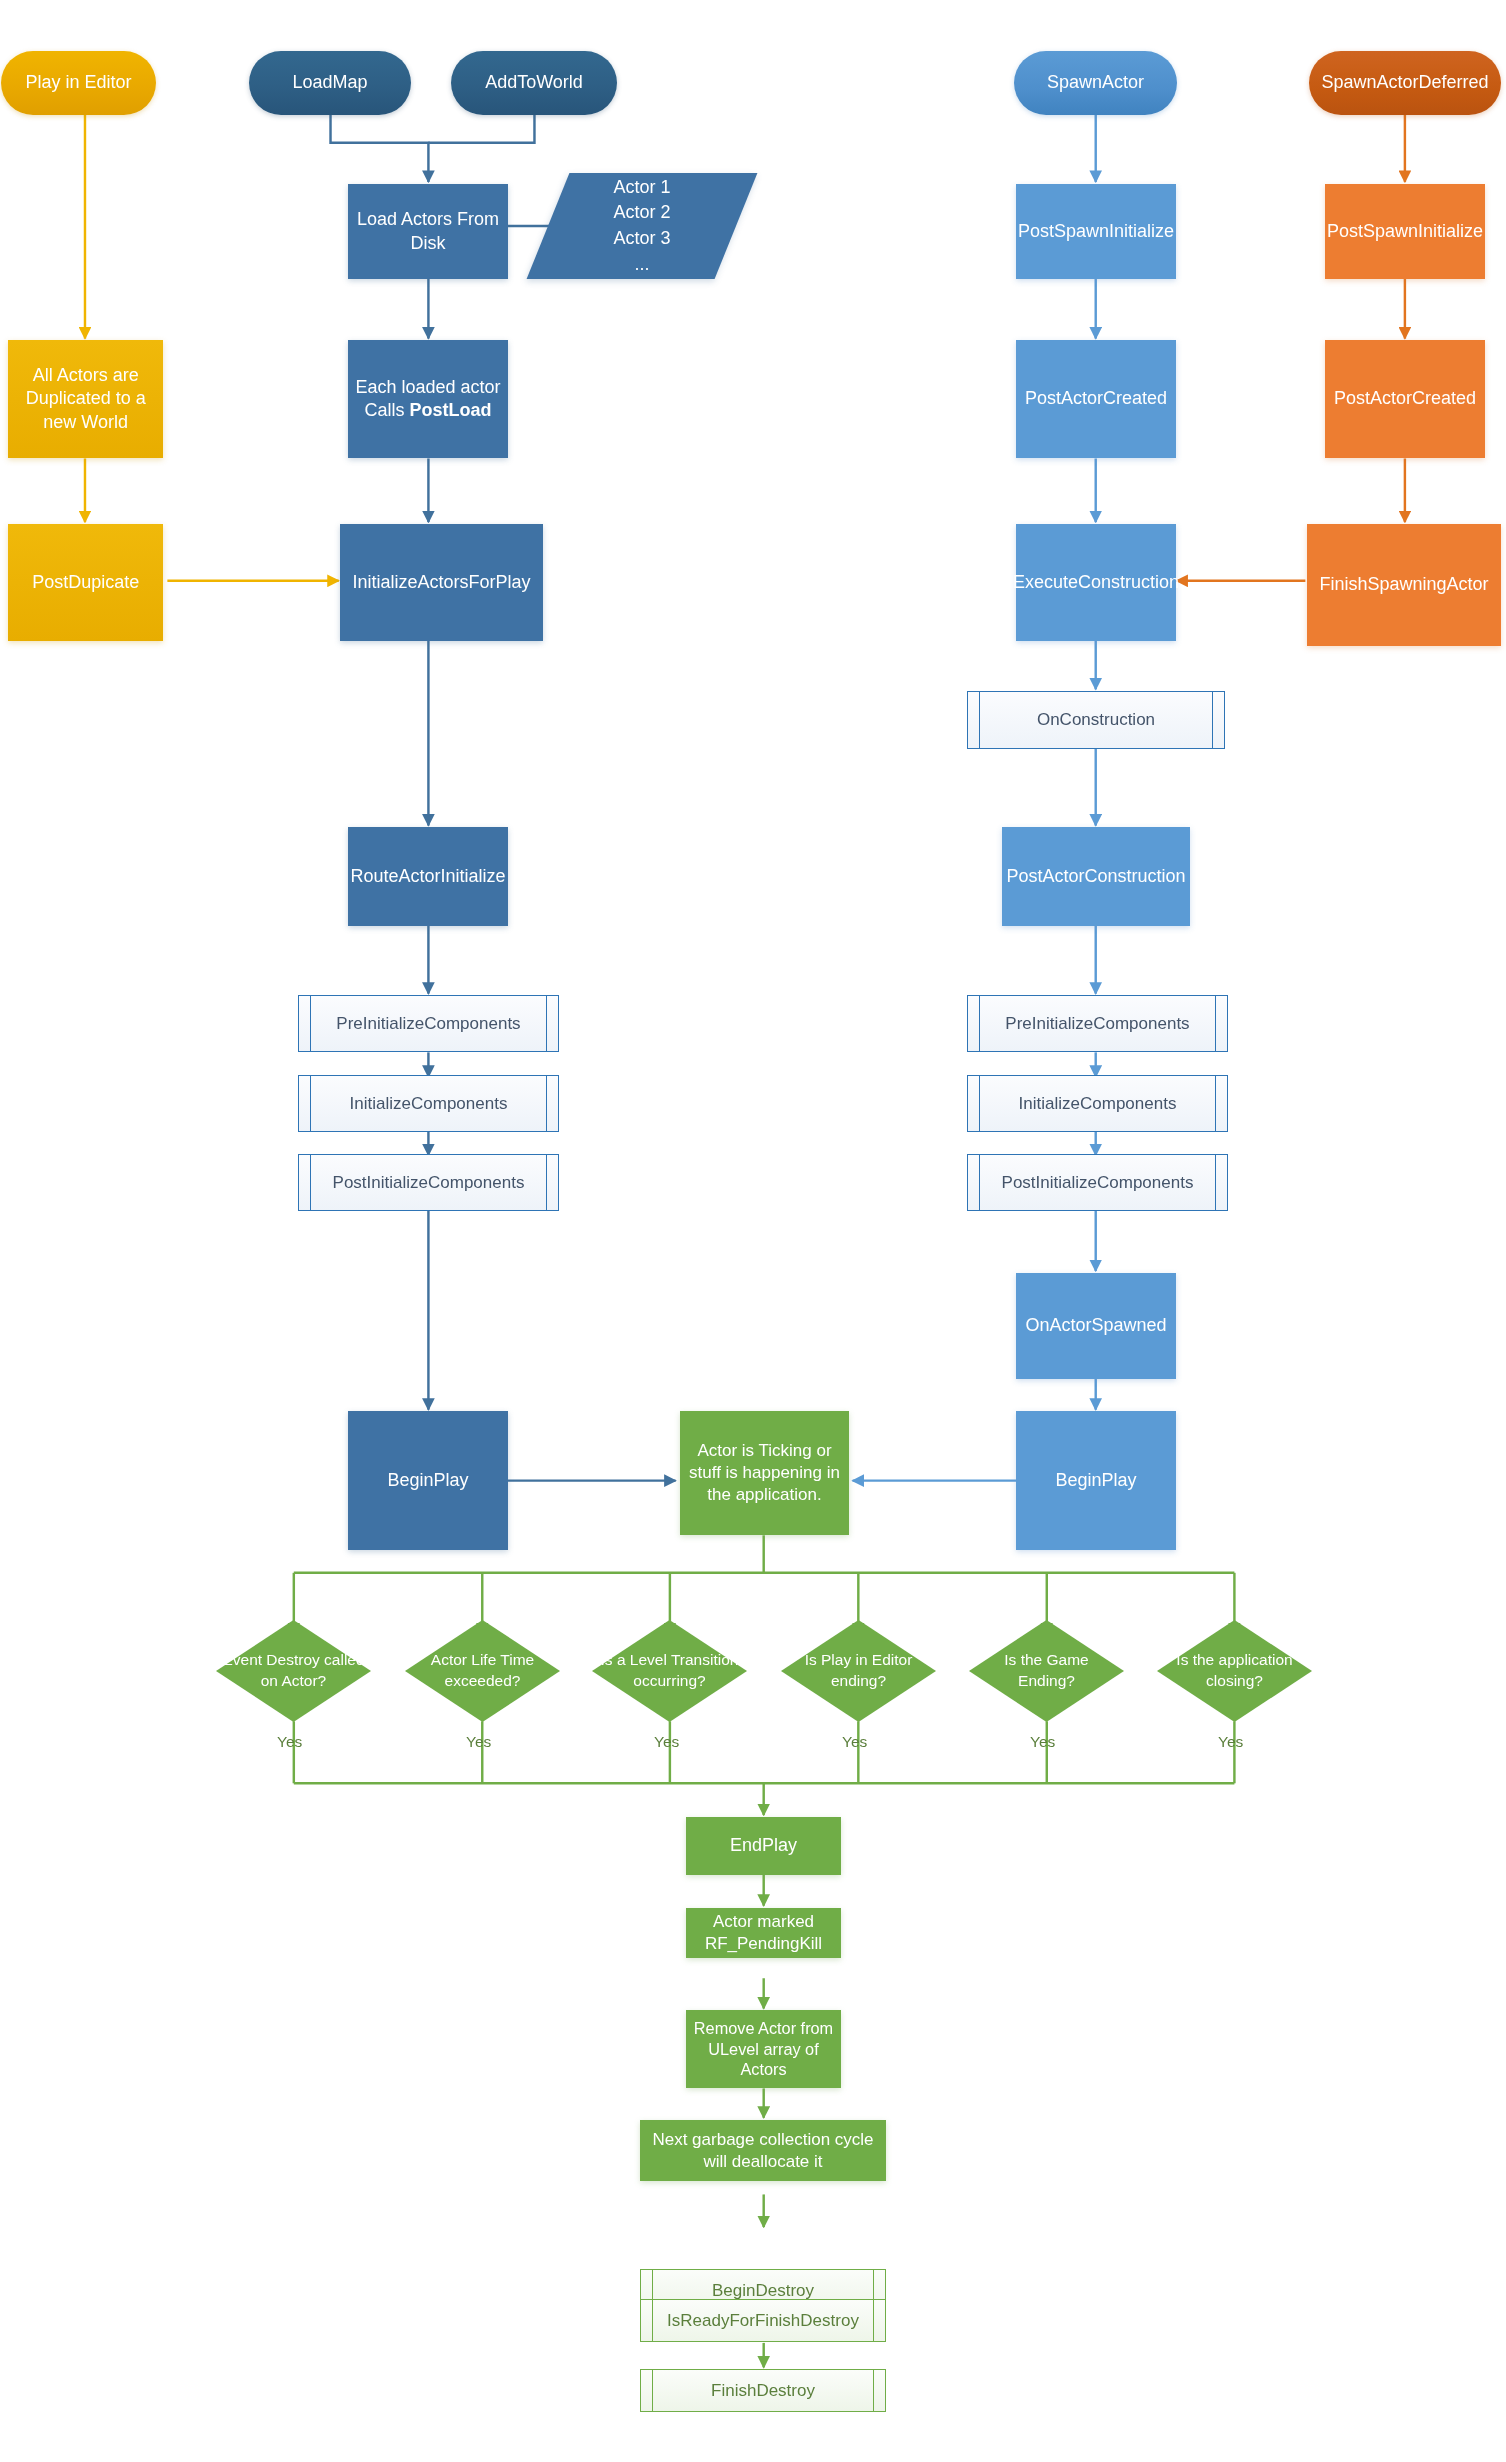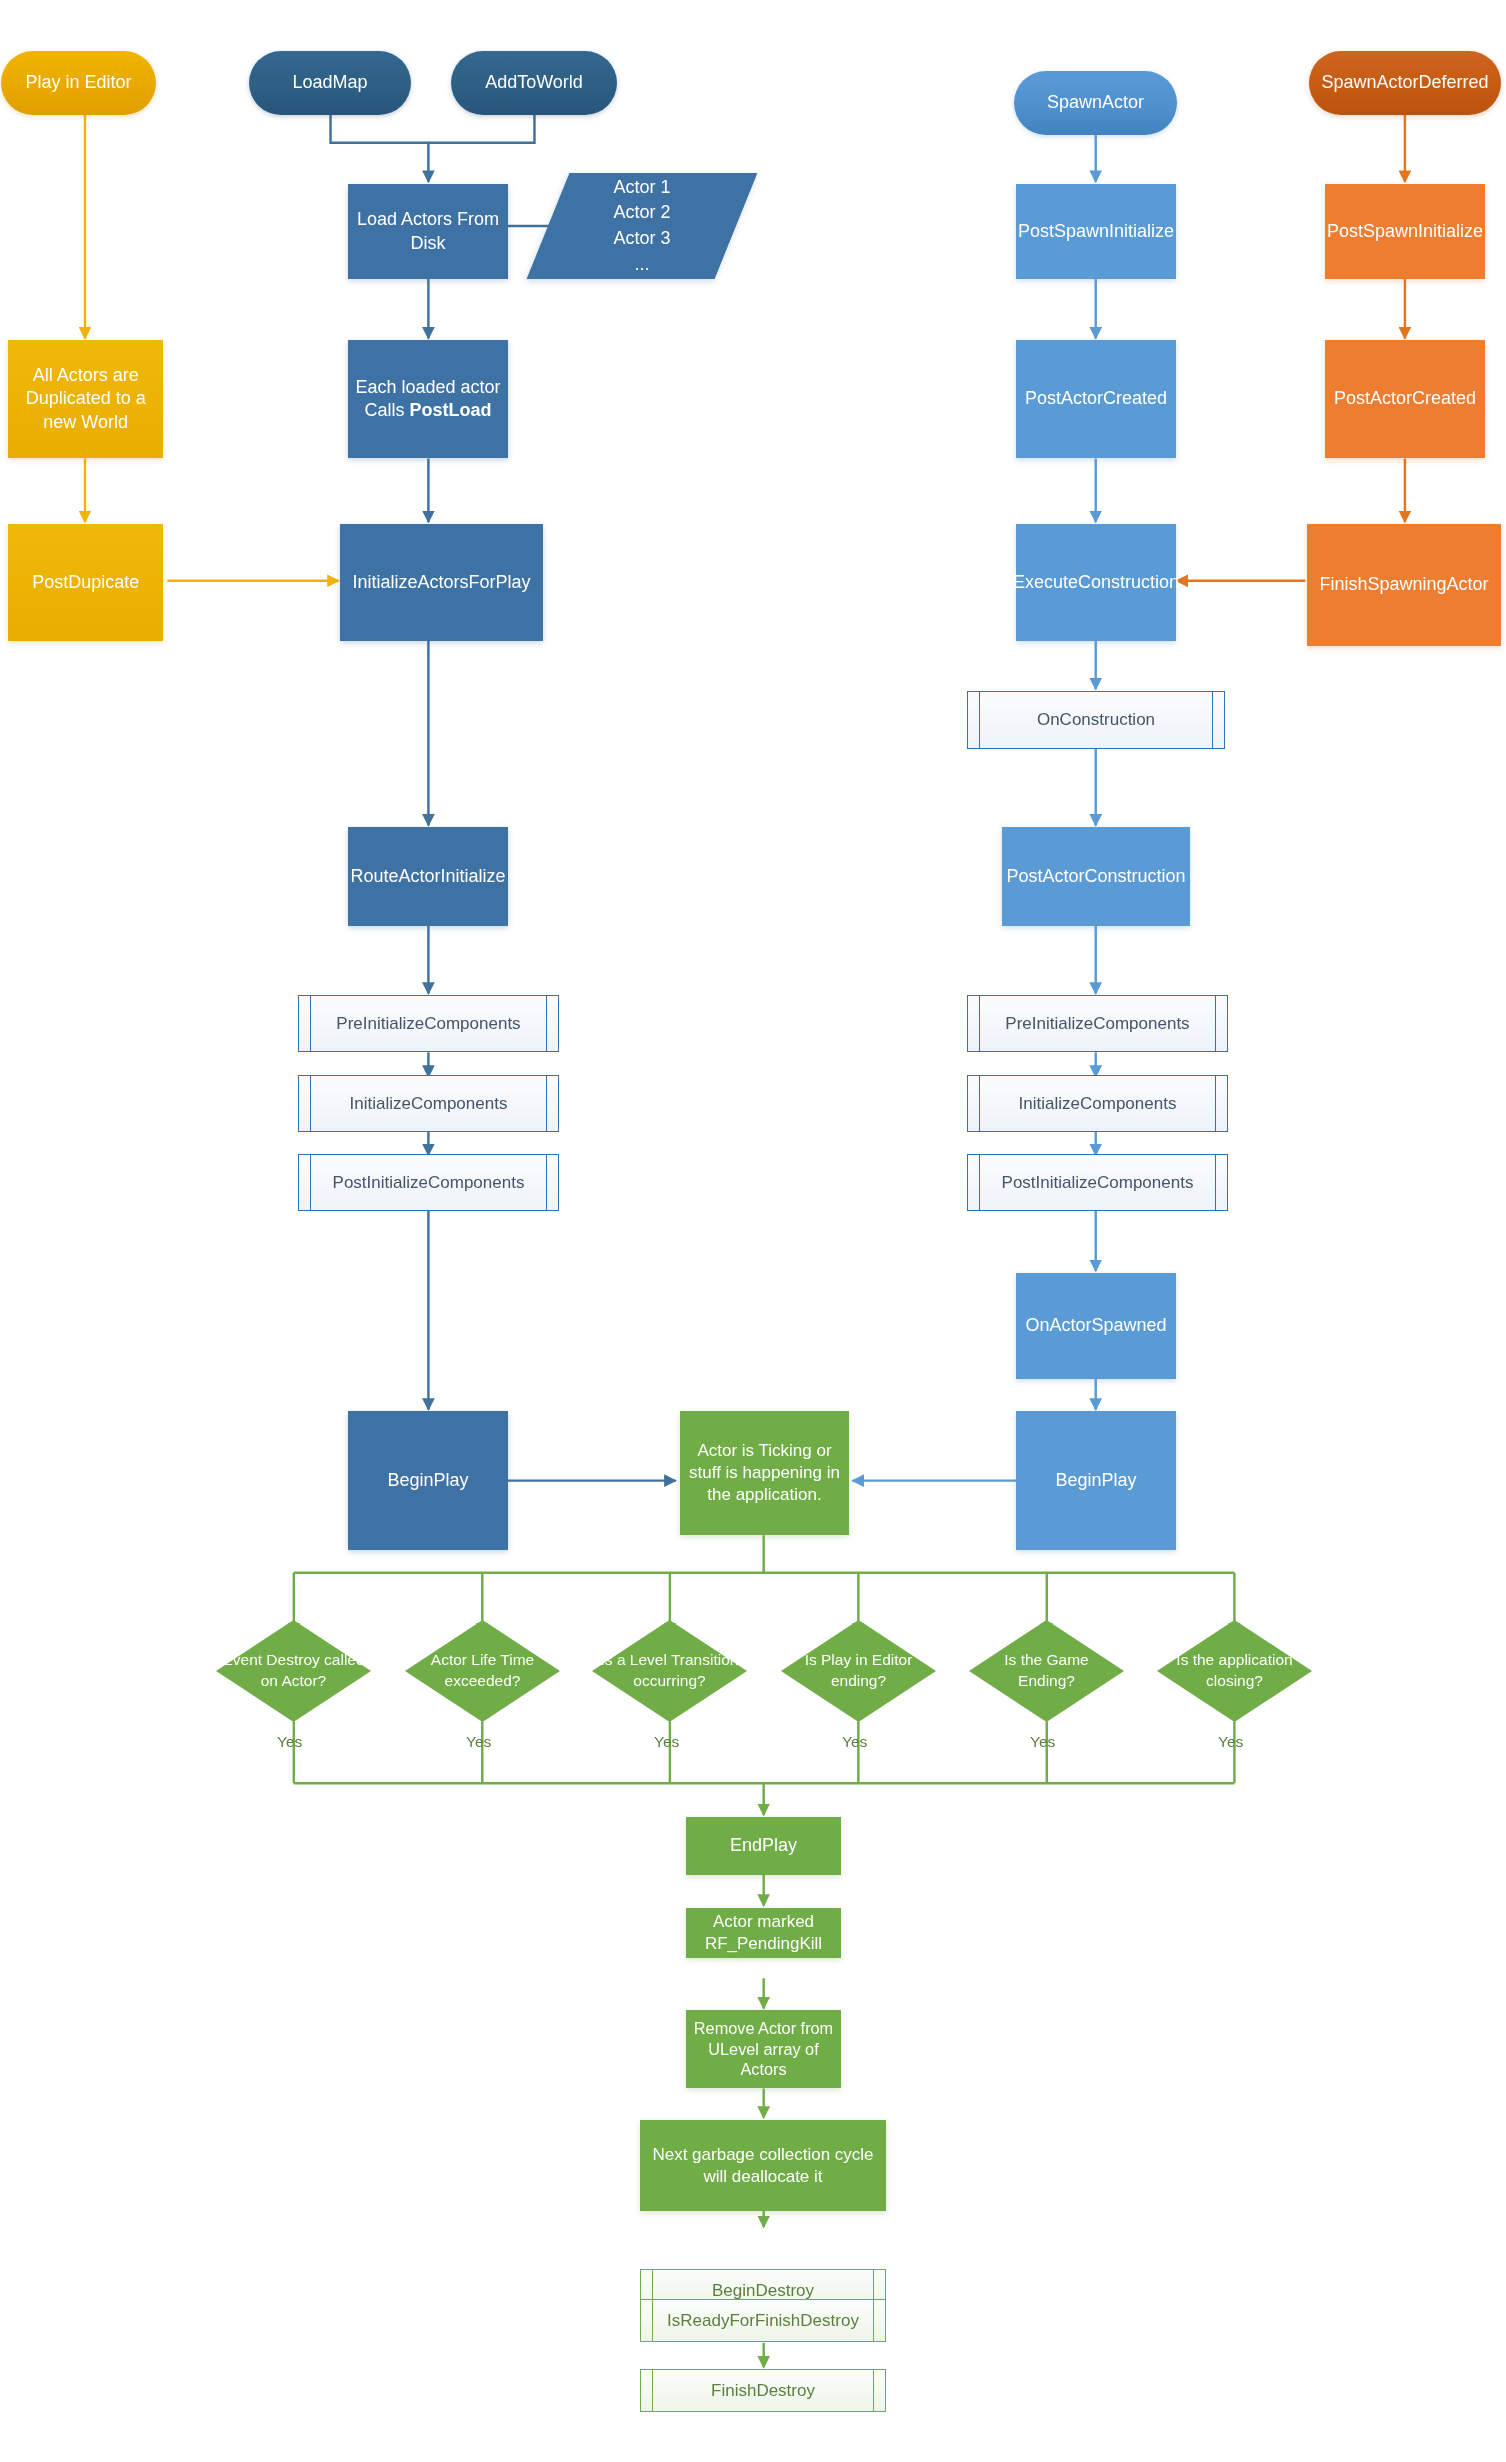--- a/index.html
+++ b/index.html
@@ -37,21 +37,20 @@
 
   
   .pill{ border-radius:8158px; }
   .pill.blue-dark{
     background:linear-gradient(180deg,#33688f 0%, #2e5f85 55%, #28557a 100%);
     box-shadow:0 1.6px 4.9px rgba(60,90,120,.30);
   }
   .pill.blue-mid{
     background:linear-gradient(180deg,#5b9bd5 0%, #4e8fcc 60%, #4083c0 100%);
     box-shadow:0 1.6px 4.9px rgba(80,140,200,.30);
-    margin-top:20px;
   }
   .pill.yellow{
     background:linear-gradient(180deg,#f0b400 0%, #e9a900 55%, #e09f00 100%);
     box-shadow:0 1.6px 4.9px rgba(200,150,20,.30);
   }
   .pill.orange-dark{
     background:linear-gradient(180deg,#cf6420 0%, #c55a11 60%, #ba5310 100%);
     box-shadow:0 1.6px 4.9px rgba(190,100,40,.30);
   }
 
@@ -398,21 +397,21 @@
   </div>
 
   <div class="node rect green" style="left:686px;top:1908px;width:155px;height:50px;font-size:17px;">
     <span>Actor marked RF_PendingKill</span>
   </div>
 
   <div class="node rect green" style="left:686px;top:2010px;width:155px;height:78px;font-size:16.3px;">
     <span>Remove Actor from ULevel array of Actors</span>
   </div>
 
-  <div class="node rect green" style="left:640px;top:2120px;width:246px;height:91px;font-size:17px;">
+  <div class="node rect green" style="left:640px;top:2120px;width:246px;height:61px;font-size:17px;">
     <span>Next garbage collection cycle will deallocate it</span>
   </div>
 
   <div class="subproc green-line" style="left:640px;top:2229px;width:246px;height:43px;margin-top:40px;">
     <span>BeginDestroy</span>
   </div>
 
   <div class="subproc green-line" style="left:640px;top:2299px;width:246px;height:43px;">
     <span>IsReadyForFinishDestroy</span>
   </div>

